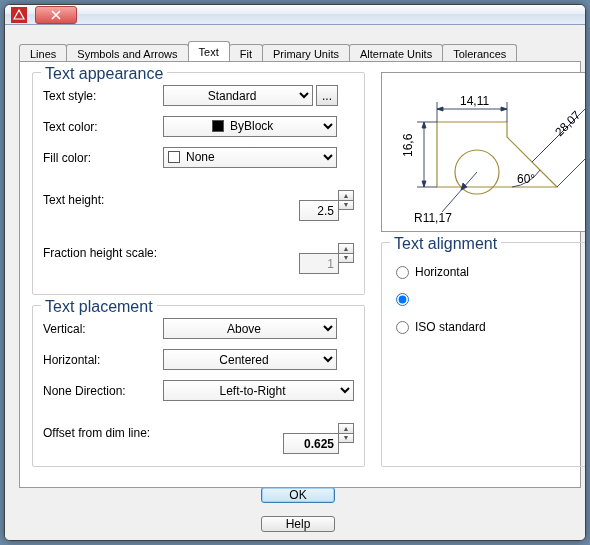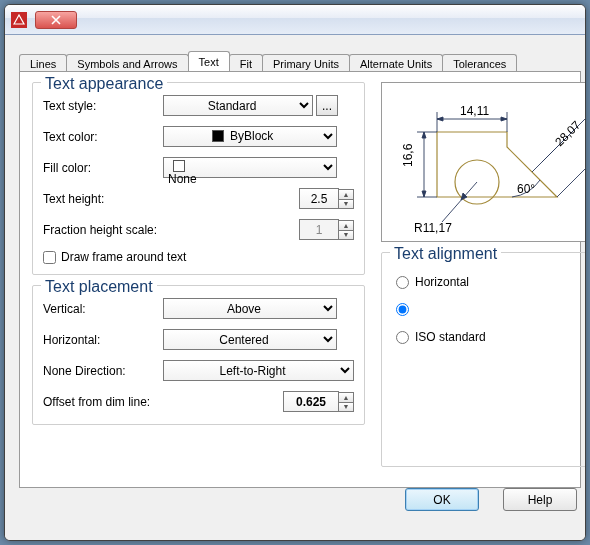--- a/index.html
+++ b/index.html
@@ -50,33 +50,33 @@
     height:21px; border:1px solid #7a7a7a; background:linear-gradient(#fff,#f2f2f2);
     padding:1px 4px; font-size:12px;
   }
   select { width:130px; }
   .combo-wide { width:150px;text-align:center; }
   .btn-small {
     width:22px; height:21px; border:1px solid #7a7a7a; background:linear-gradient(#fdfdfd,#e4e4e4);
     margin-left:3px; display:flex; align-items:center; justify-content:center; cursor:default;
   }
   .spinner { display:flex; align-items:center; }
-  .spinner input { width:40px; text-align:center; }
+  .spinner input { width:40px; text-align:right;margin-top:22px; }
   .spin-btns { display:flex; flex-direction:column; margin-left:-1px; }
   .spin-btns div { width:16px; height:10px; border:1px solid #7a7a7a; background:linear-gradient(#fff,#e6e6e6); display:flex; align-items:center; justify-content:center; font-size:7px; color:#555; line-height:1; }
   .spin-btns div:first-child { border-bottom:none; }
   .checkbox-row { display:flex; align-items:center; margin-top:4px; }
   .checkbox-row input { margin:0 5px 0 0; }
   .preview {
     border:1px solid #9a9a9a; background:#fff; height:160px; margin-bottom:10px;
     display:flex; align-items:center; justify-content:center;
   }
   .radio-row { display:flex; align-items:flex-end; margin:10px 0 14px 4px; }
   .radio-row input { margin:0 6px 0 0; }
-  .footer { height:44px; display:flex; justify-content:flex-end; gap:24px; padding-right:4px; }
+  .footer { height:44px; display:flex; align-items:center; justify-content:flex-end; gap:13px; padding-right:4px;flex-direction:column; }
   .dlg-btn {
     min-width:74px; height:23px; border:1px solid #7a7a7a; border-radius:3px;
     background:linear-gradient(#fdfdfd,#e6e6e6); display:flex; align-items:center; justify-content:center;
     cursor:default; padding:0 14px;
   }
   .dlg-btn.default { border:1px solid #3c7fb1; box-shadow:0 0 0 1px #a3d1f5 inset; background:linear-gradient(#eaf6fd,#c4e5f6); }
   .color-swatch { width:12px; height:12px; background:#000; border:1px solid #555; margin-right:6px; display:inline-block; }
   .none-swatch { width:12px; height:12px; border:1px solid #555; margin-right:6px; display:inline-block; background:#fff; }
   .sel-flex { display:flex; align-items:center; }
 </style>
@@ -138,21 +138,21 @@
                 </div>
               </div>
             </div>
 
             <div class="row">
               <label>Fill color:</label>
               <div style="position:relative;">
                 <select class="combo-wide" style="width:174px">
                   <option></option>
                 </select>
-                <div class="sel-flex" style="position:absolute; left:5px; top:3px; pointer-events:none;flex-direction:column;">
+                <div class="sel-flex" style="position:absolute; left:5px; top:3px; pointer-events:none;">
                   <span class="none-swatch"></span>
                   <span>None</span>
                 </div>
               </div>
             </div>
 
             <div class="row">
               <label>Text height:</label>
               <div style="flex:1"></div>
               <div class="spinner">
@@ -169,24 +169,20 @@
               <div style="flex:1"></div>
               <div class="spinner">
                 <input type="text" disabled="" style="background: rgb(244, 244, 244); color: rgb(136, 136, 136);" value="1">
                 <div class="spin-btns">
                     <div>▲</div>
                     <div>▼</div>
                   </div>
               </div>
             </div>
 
-            <div class="checkbox-row">
-              <input type="checkbox" style="">
-              <span>Draw frame around text</span>
-            </div>
           </div>
 
           <div class="groupbox">
             <span class="legend">Text placement</span>
 
             <div class="row">
               <label>Vertical:</label>
               <select class="combo-wide" style="width:174px">
                 <option>Above</option>
               </select>

